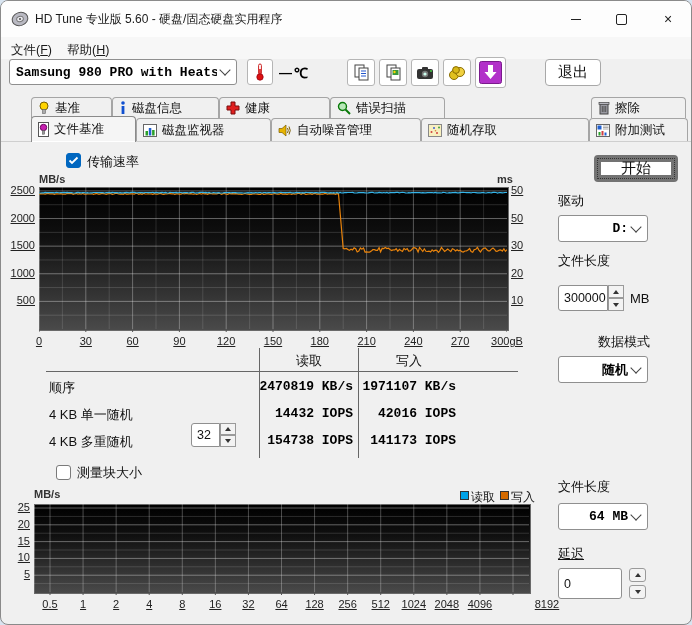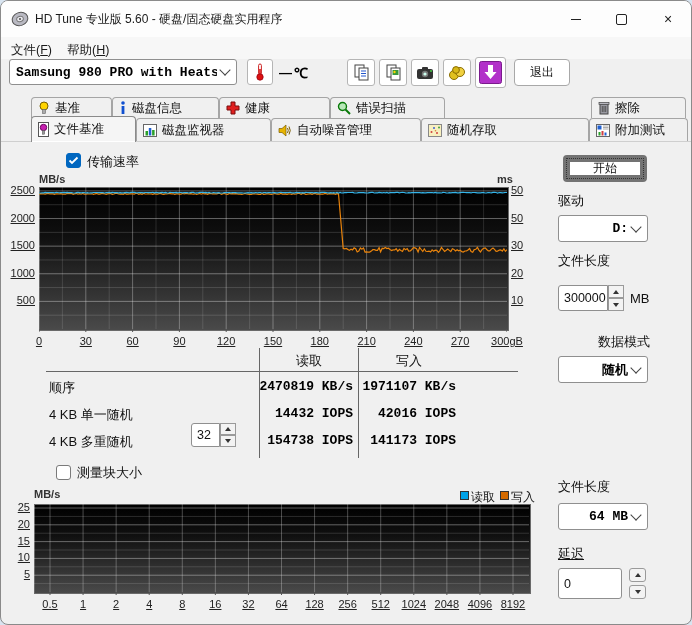--- a/index.html
+++ b/index.html
@@ -20,21 +20,21 @@
   
   .toolbar{left:0;top:58px;width:692px;height:34px;background:#f0f0f0;}
   .combo{background:#fff;border:1px solid #8f8f8f;border-radius:3px;display:flex;align-items:center;
          box-sizing:border-box;padding:0 6px;color:#111;}
   .combo .val{flex:1;white-space:nowrap;overflow:hidden;}
   .chev{width:7px;height:7px;border-right:1.4px solid #444;border-bottom:1.4px solid #444;
         transform:rotate(45deg);margin:-4px 1px 0 4px;flex:none;}
   .tool-btn{background:#fff;border:1px solid #b5b5b5;border-radius:3px;display:flex;
             align-items:center;justify-content:center;box-sizing:border-box;}
   .btn{background:#fff;border:1px solid #a8a8a8;border-radius:4px;display:flex;align-items:center;
-       justify-content:center;font-size:12px;color:#111;box-sizing:border-box;}
+       justify-content:center;font-size:15px;color:#111;box-sizing:border-box;margin-left:31px;}
   .mono{font-family:"Liberation Mono","DejaVu Sans Mono",monospace;}
   
   .tab{box-sizing:border-box;height:21px;background:#f0f0f0;border:1px solid #a5a5a5;border-bottom:none;
        border-radius:4px 4px 0 0;display:flex;align-items:center;padding:0 6px;font-size:12.5px;color:#111;gap:5px;}
   .tab .ico{flex:none;display:flex;}
   .tab2{height:24px;}
   .tab.active{background:#f5f5f5;border-color:#8a8a8a;z-index:5;box-shadow:0 -1px 0 #fff inset;}
   .tabline{left:0;top:140px;width:692px;height:1px;background:#cfcfcf;}
   
   .checkbox{width:15px;height:15px;border-radius:3px;box-sizing:border-box;}
@@ -482,14 +482,14 @@
     <div class="abs tick" style="left: 159.286px; top: 597px; width: 44px; text-align: center;">8</div>
     <div class="abs tick" style="left: 192.357px; top: 597px; width: 44px; text-align: center;">16</div>
     <div class="abs tick" style="left: 225.429px; top: 597px; width: 44px; text-align: center;">32</div>
     <div class="abs tick" style="left: 258.5px; top: 597px; width: 44px; text-align: center;">64</div>
     <div class="abs tick" style="left: 291.571px; top: 597px; width: 44px; text-align: center;">128</div>
     <div class="abs tick" style="left: 324.643px; top: 597px; width: 44px; text-align: center;">256</div>
     <div class="abs tick" style="left: 357.714px; top: 597px; width: 44px; text-align: center;">512</div>
     <div class="abs tick" style="left: 390.786px; top: 597px; width: 44px; text-align: center;">1024</div>
     <div class="abs tick" style="left: 423.857px; top: 597px; width: 44px; text-align: center;">2048</div>
     <div class="abs tick" style="left: 456.929px; top: 597px; width: 44px; text-align: center;">4096</div>
-    <div class="abs tick" style="left: 490px; top: 597px; width: 44px; text-align: center;">8192</div>
+    <div class="abs tick" style="left: 490px; top: 597px; width: 44px; text-align: center; padding-left: 34px;">8192</div>
   </div>
 
 </body></html>

